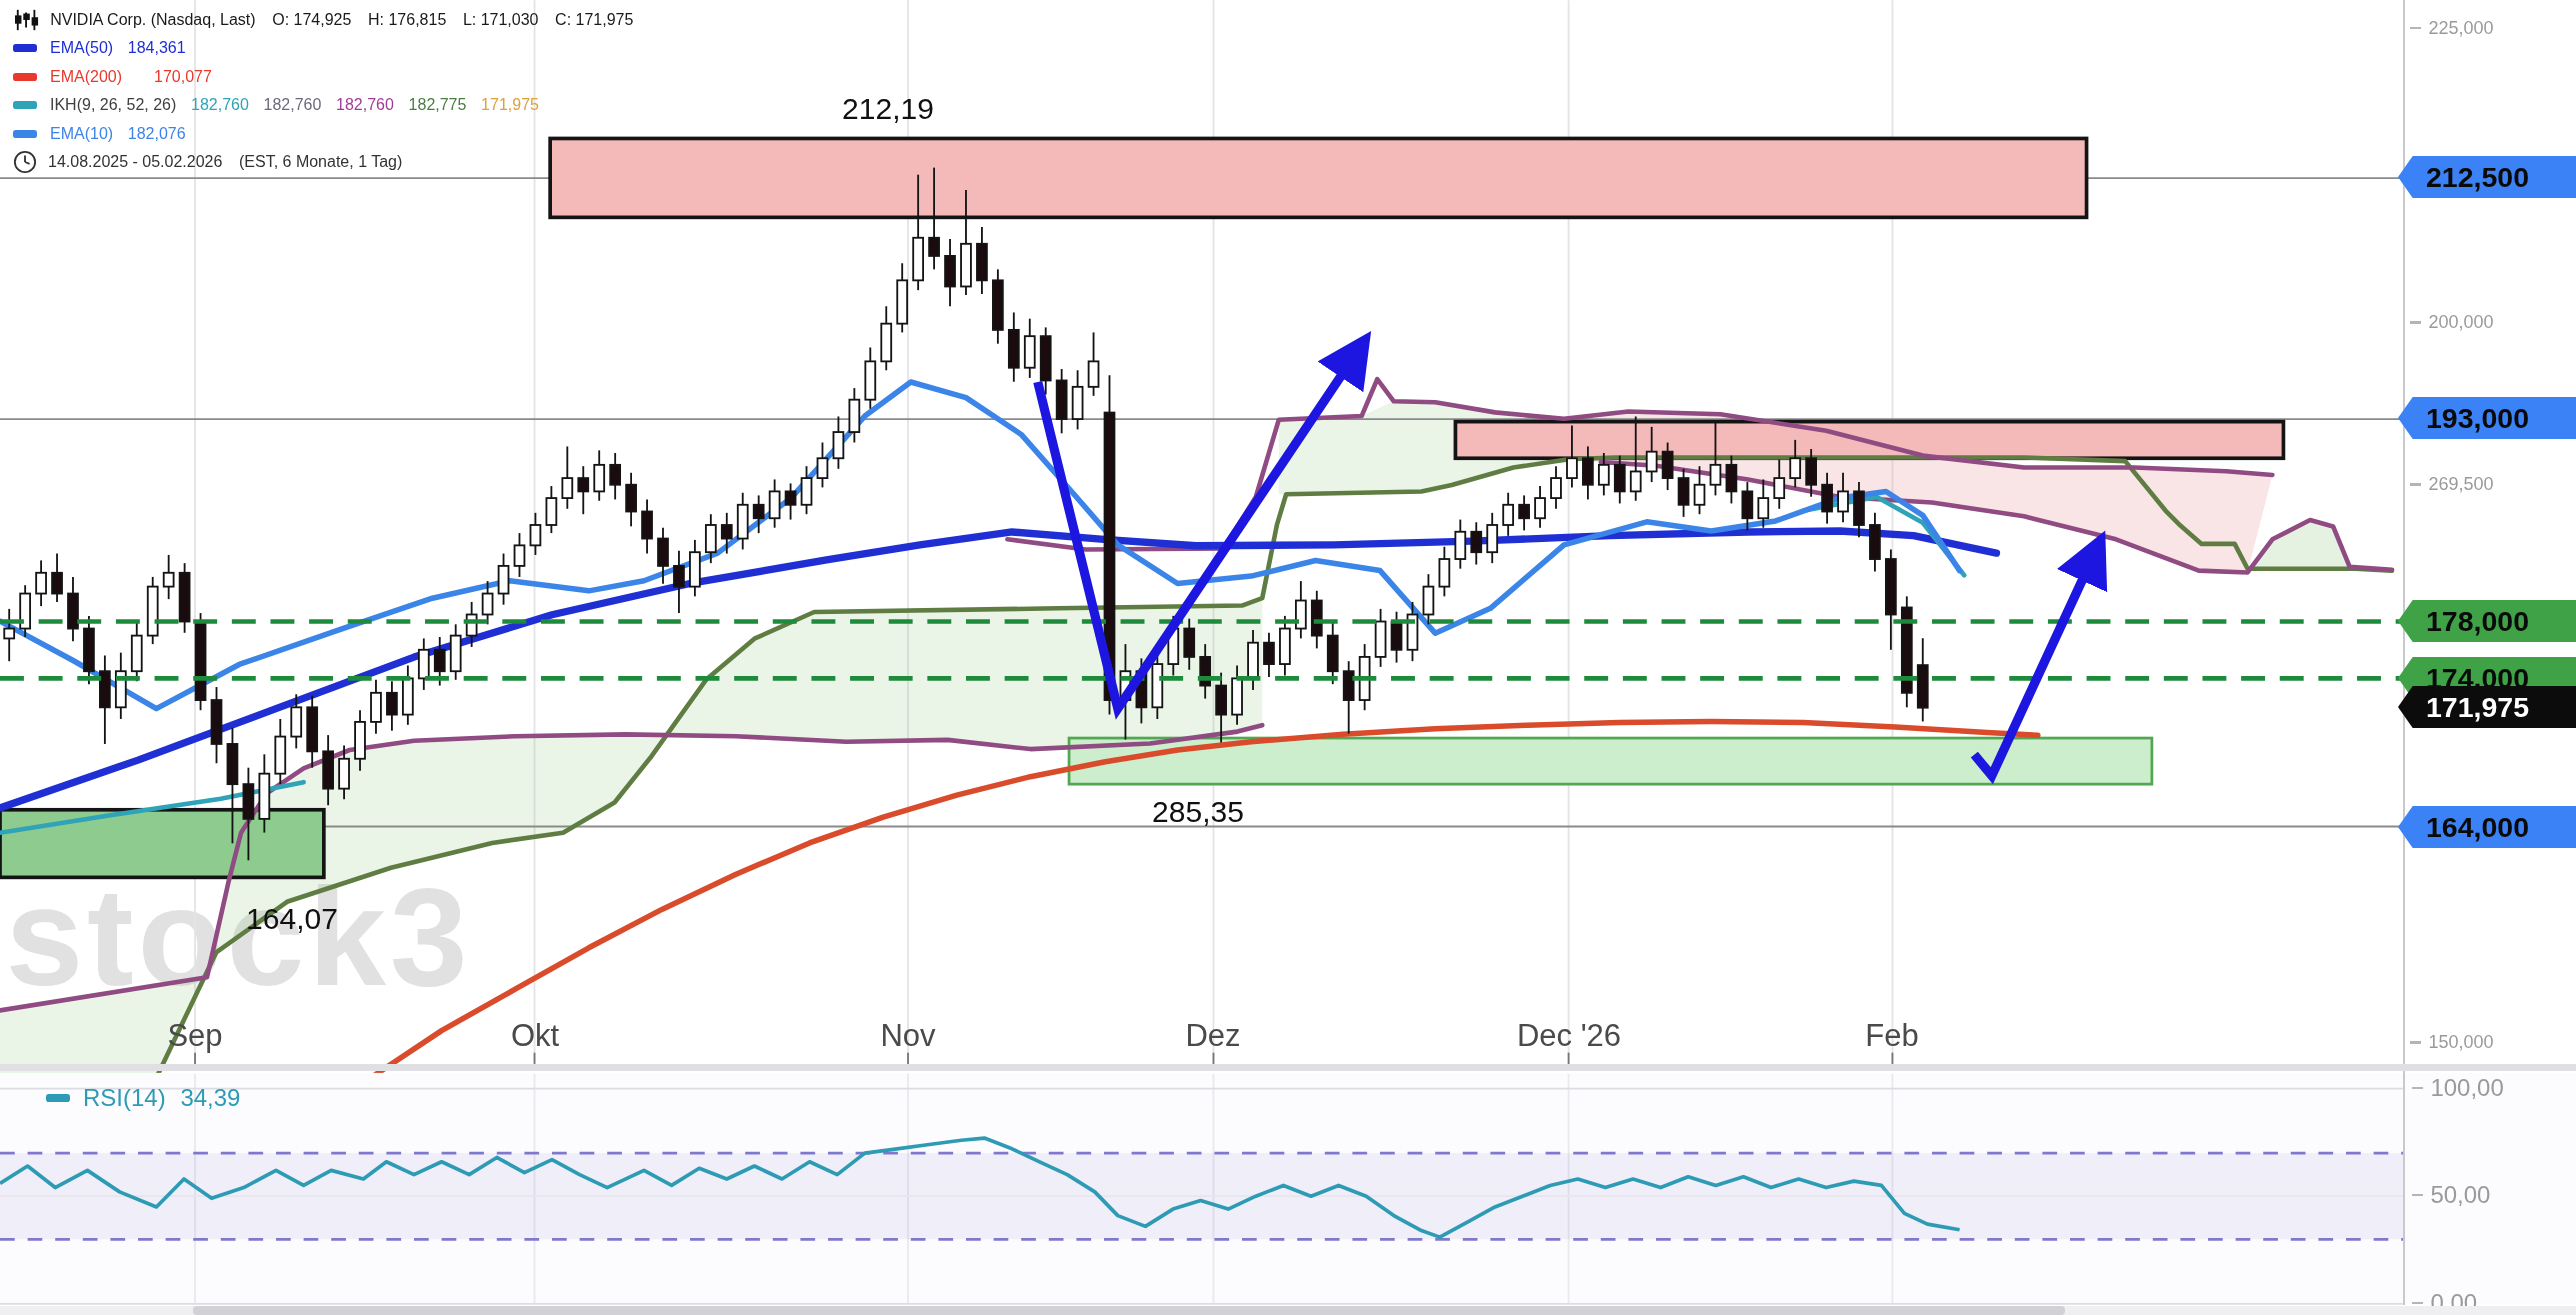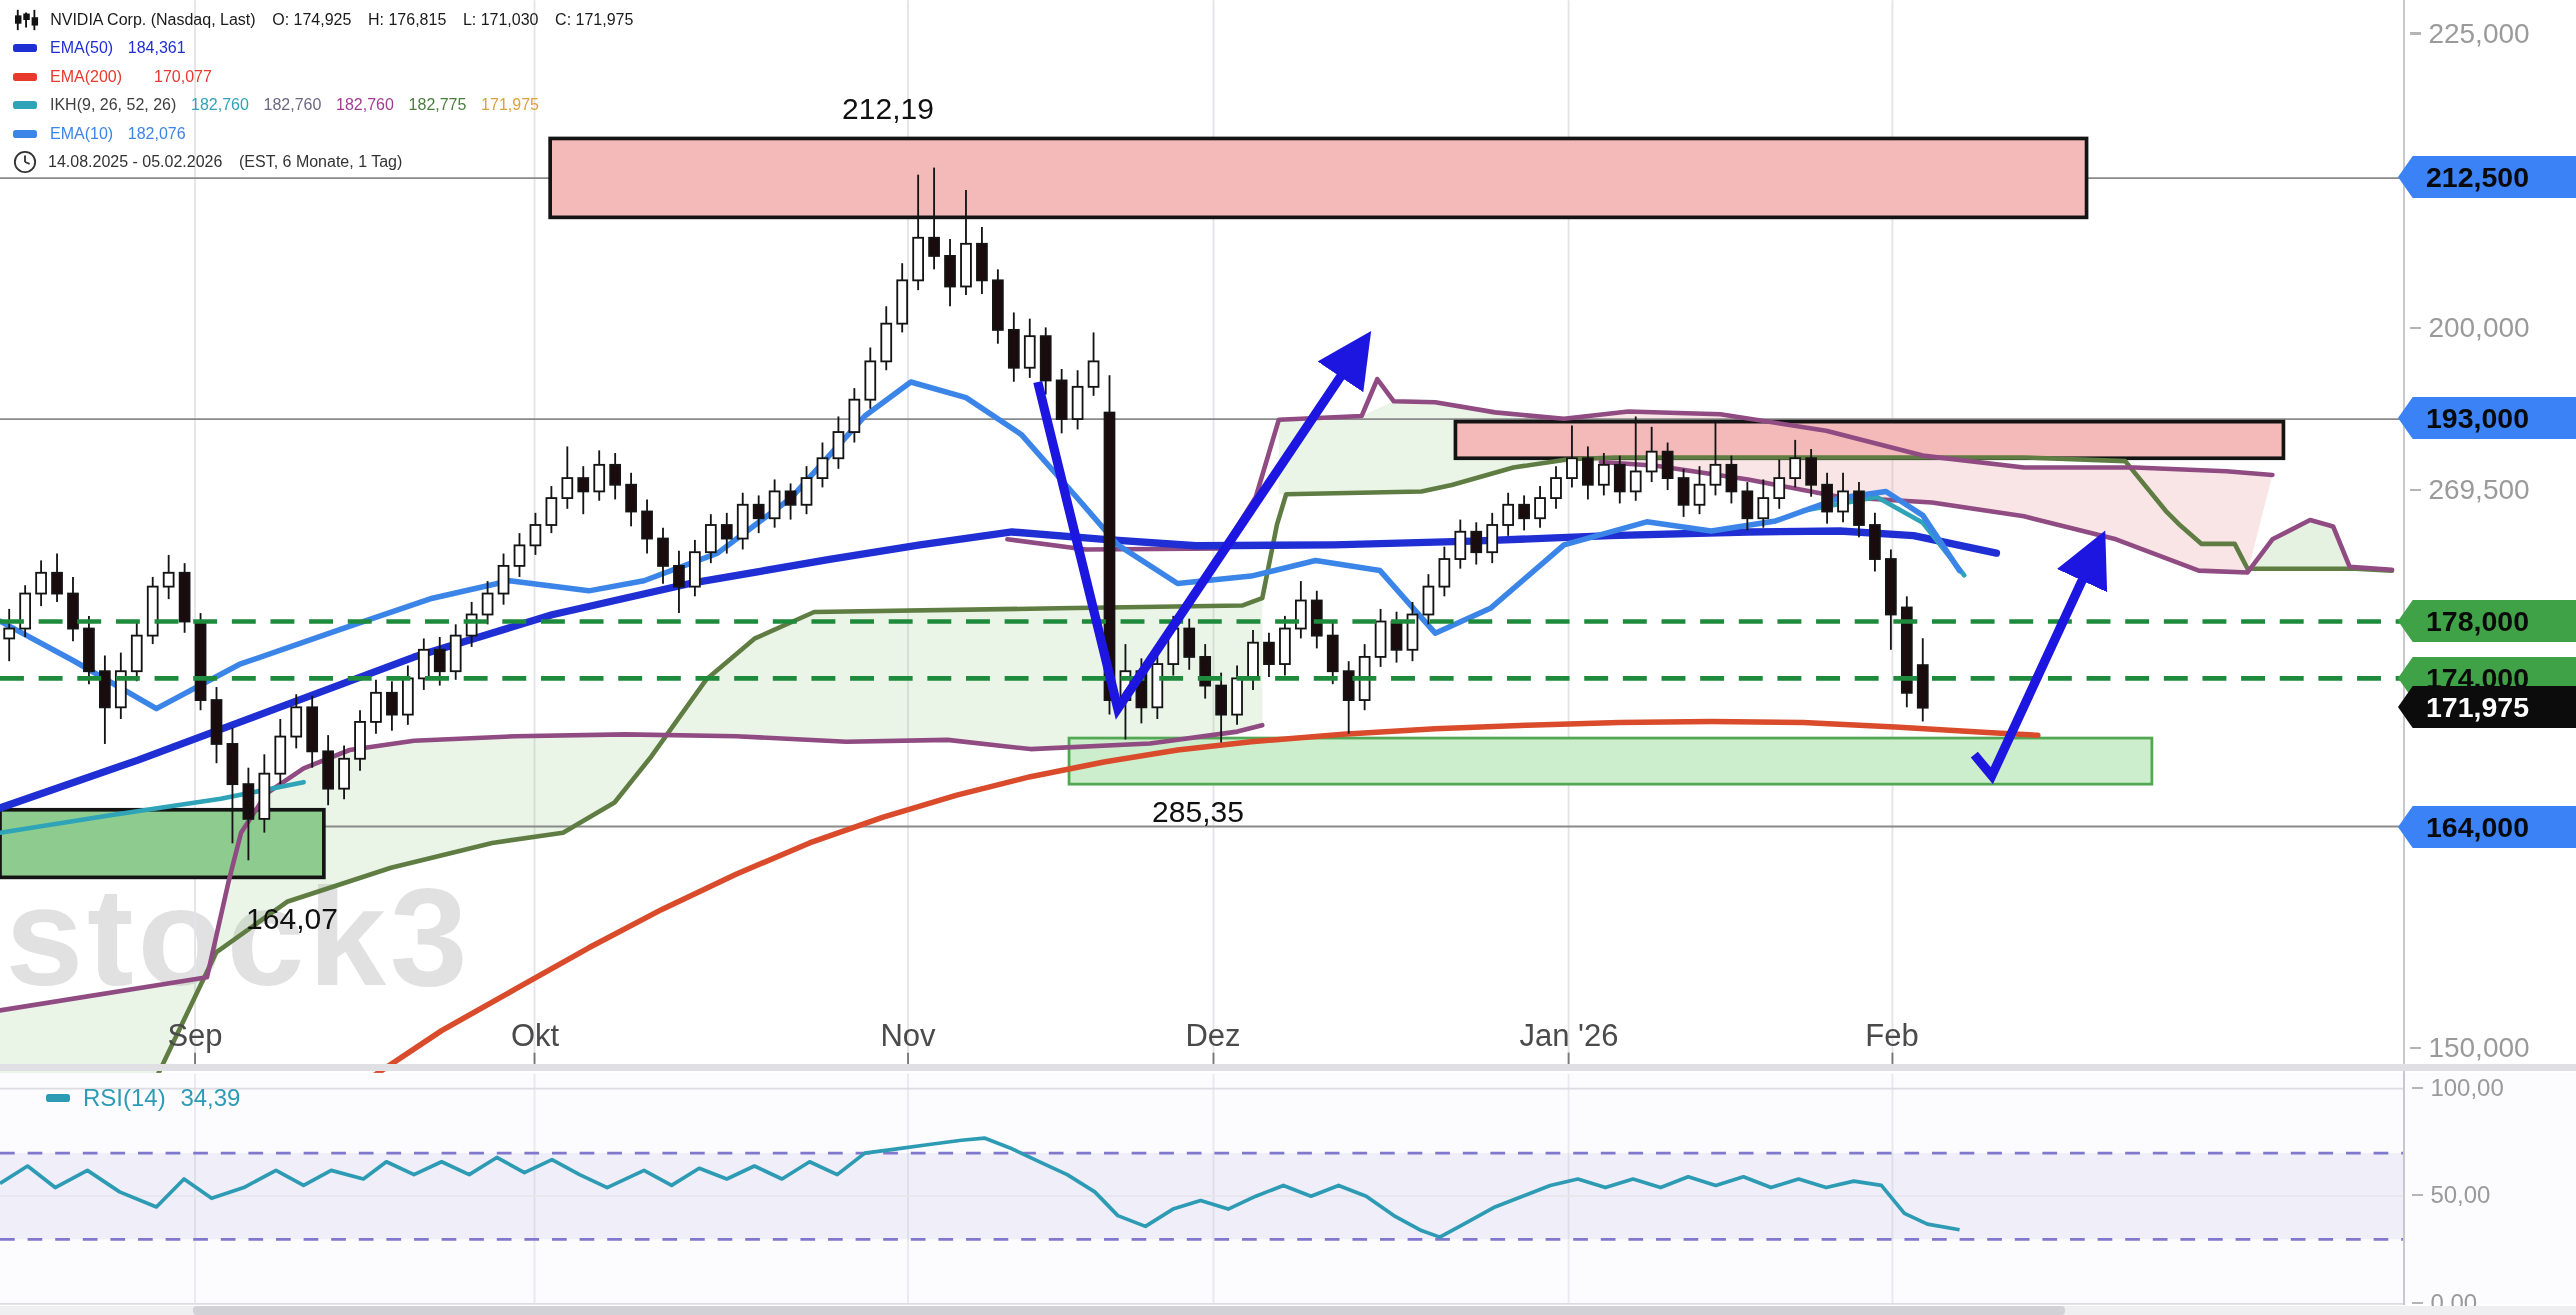--- a/index.html
+++ b/index.html
@@ -9,21 +9,21 @@
   #watermark{position:absolute;left:5.5px;top:856px;z-index:0;font-size:140px;font-weight:700;
              color:rgba(90,90,90,0.18);letter-spacing:3.7px;}
   .overlay{position:absolute;z-index:2;}
   
   #legend{left:13px;top:5.5px;font-size:16px;color:#1a1a1a;}
   .lrow{display:flex;align-items:center;height:28.5px;white-space:nowrap;}
   .swatch{display:inline-block;width:24px;height:8.3px;border-radius:2.8px;margin-right:13px;}
   .lgap{display:inline-block;width:16.6px;}
   .lval{margin-left:14.7px;}
   
-  .tick-label{position:absolute;left:2410px;width:166px;font-size:28px;color:#9a9a9a;z-index:2;
+  .tick-label{position:absolute;left:2410px;width:166px;font-size:18px;color:#9a9a9a;z-index:2;
               display:flex;align-items:center;}
   .tick-dash{display:inline-block;width:11px;height:2.8px;background:#b5b5b5;margin-right:7.4px;}
   .badge{position:absolute;left:2398px;width:178px;height:42px;z-index:2;font-size:28.5px;font-weight:600;
          display:flex;align-items:center;padding-left:28px;box-sizing:border-box;
          clip-path:polygon(0 50%,14.7px 0,100% 0,100% 100%,14.7px 100%);}
   .badge-gray{background:#3b82f6;color:#0a0a0a;}
   .badge-green{background:#3fa246;color:#0a0a0a;}
   .badge-black{background:#0c0c0c;color:#ffffff;}
   .month{position:absolute;top:1018px;transform:translateX(-50%);font-size:31px;color:#4a4a4a;z-index:2;}
   .zone-label{position:absolute;transform:translateX(-50%);font-size:30px;color:#101010;z-index:2;}
@@ -448,21 +448,21 @@
       <div class="tick-label rsi-tick" style="top: 1289px;">
         <span class="tick-dash"></span>
         <span>0,00</span>
       </div>
     </div>
   <div id="month-labels">
       <div class="month" style="left: 195px;">Sep</div>
       <div class="month" style="left: 535px;">Okt</div>
       <div class="month" style="left: 908px;">Nov</div>
       <div class="month" style="left: 1213px;">Dez</div>
-      <div class="month" style="left: 1569px;">Jan '26</div>
+      <div class="month" style="left: 1569px;">Dec '26</div>
       <div class="month" style="left: 1892px;">Feb</div>
     </div>
   <div id="zone-labels">
       <div class="zone-label" style="left: 888px; top: 92px;">212,19</div>
       <div class="zone-label" style="left: 1198px; top: 795px;">285,35</div>
       <div class="zone-label" style="left: 292px; top: 902px;">164,07</div>
     </div>
 
   <div id="separator"></div>
   <div id="scroll-track">

